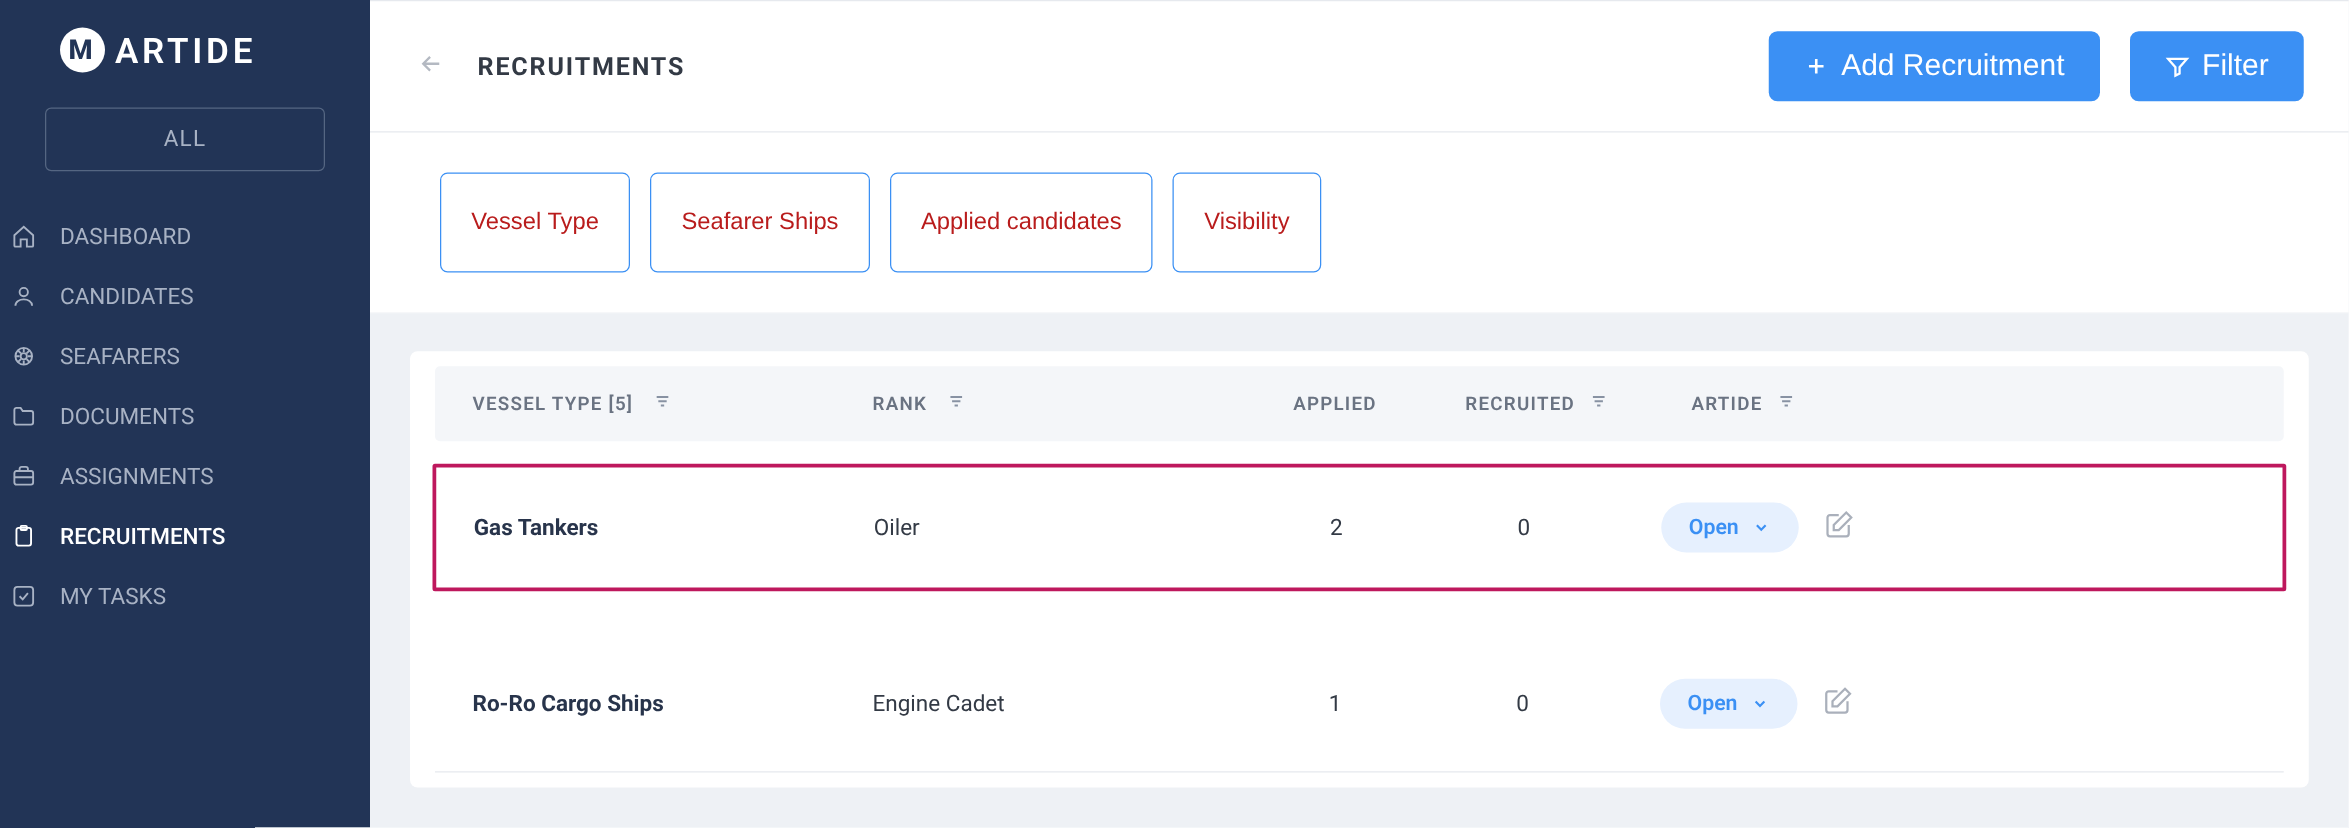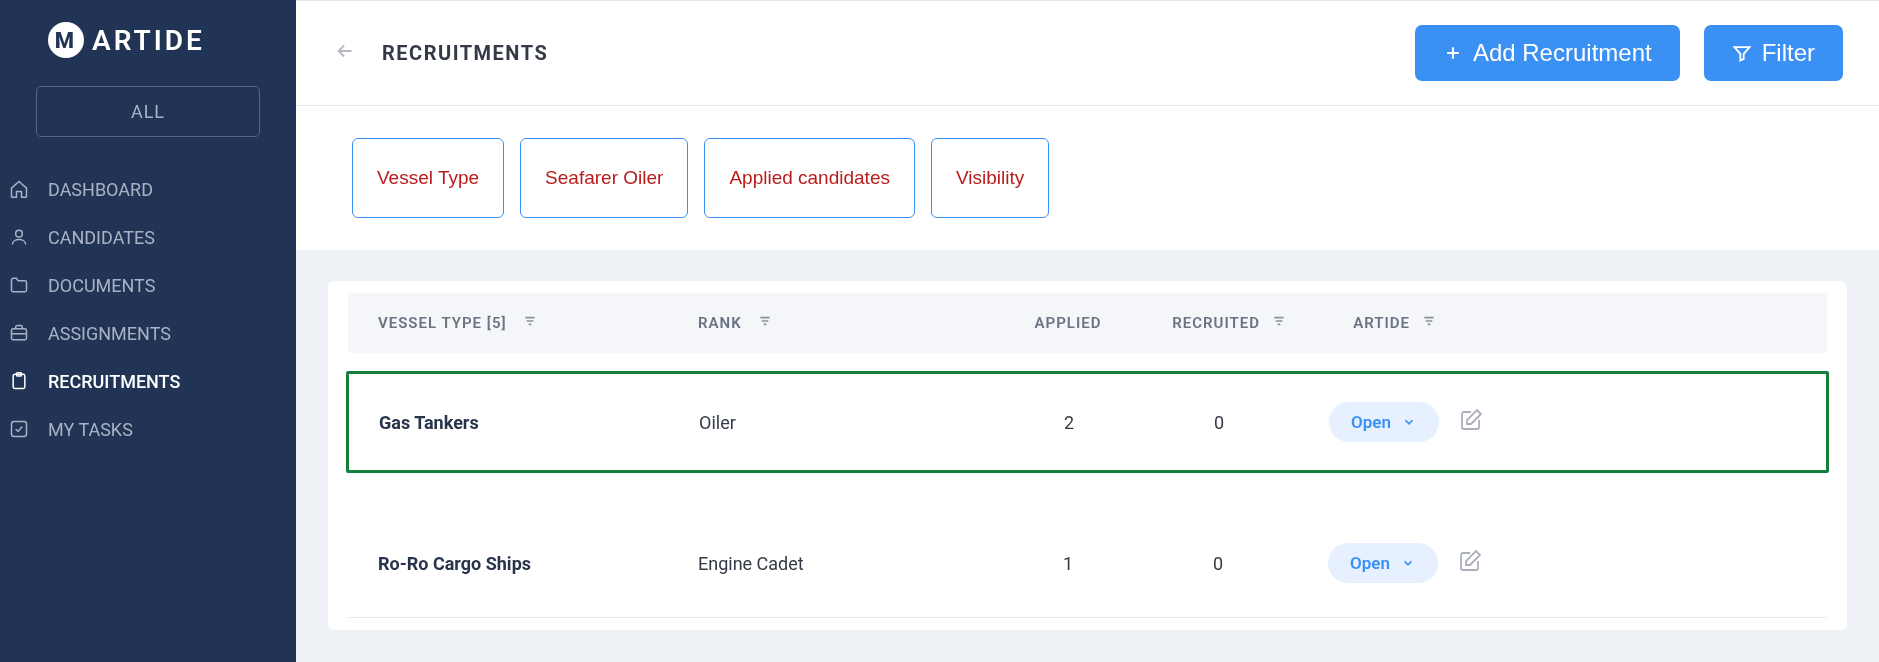--- a/index.html
+++ b/index.html
@@ -148,21 +148,21 @@
     .col-actions { flex: 0 0 60px; }
     .sort-ico { color:#8892a3; cursor:pointer; }
     .trow {
       display: flex;
       align-items: center;
       padding: 28px 30px;
       font-size: 18px;
       color: #333a45;
     }
     .trow.highlight {
-      border: 3px solid #15803d;
+      border: 3px solid #be185d;
       border-radius: 2px;
       margin: 18px -2px 0;
     }
     .trow .col-vessel { font-weight: 700; color: #28344b;}
     .trow.normal { margin-top: 42px; border-bottom: 1px solid #e6e9ee; padding-bottom: 34px;}
     .status-pill {
       display: inline-flex;
       align-items: center;
       gap: 10px;
       background: #e6f0fe;
@@ -206,20 +206,30 @@
         <svg viewBox="0 0 24 24" fill="none" stroke="currentColor" stroke-width="1.8">
             <circle cx="12" cy="8" r="4"></circle>
             <path d="M4 21c0-4 4-6 8-6s8 2 8 6"></path>
           </svg>
       </span>
       <span>CANDIDATES</span>
     </div>
     <div class="sidebar-item">
       <span class="side-ico">
         <svg viewBox="0 0 24 24" fill="none" stroke="currentColor" stroke-width="1.8">
+            <circle cx="12" cy="12" r="8"></circle>
+            <circle cx="12" cy="12" r="3"></circle>
+            <path d="M12 4v4M12 16v4M4 12h4M16 12h4M6.5 6.5l2.8 2.8M14.7 14.7l2.8 2.8M17.5 6.5l-2.8 2.8M9.3 14.7l-2.8 2.8"></path>
+          </svg>
+      </span>
+      <span>SEAFARERS</span>
+    </div>
+    <div class="sidebar-item">
+      <span class="side-ico">
+        <svg viewBox="0 0 24 24" fill="none" stroke="currentColor" stroke-width="1.8">
             <path d="M3 6a2 2 0 0 1 2-2h4l2 3h8a2 2 0 0 1 2 2v9a2 2 0 0 1-2 2H5a2 2 0 0 1-2-2z"></path>
           </svg>
       </span>
       <span>DOCUMENTS</span>
     </div>
     <div class="sidebar-item">
       <span class="side-ico">
         <svg viewBox="0 0 24 24" fill="none" stroke="currentColor" stroke-width="1.8">
             <rect x="3" y="7" width="18" height="13" rx="2"></rect>
             <path d="M8 7V5a2 2 0 0 1 2-2h4a2 2 0 0 1 2 2v2M3 13h18"></path>
@@ -264,21 +274,21 @@
       <button class="btn btn-primary">
         <svg width="20" height="20" viewBox="0 0 24 24" fill="none" stroke="currentColor" stroke-width="2.2">
             <path d="M3 5h18l-7 8v6l-4 2v-8z"></path>
           </svg>
         <span>Filter</span>
       </button>
     </div>
 
     <div class="chips">
       <button class="chip">Vessel Type</button>
-      <button class="chip">Seafarer Oiler</button>
+      <button class="chip">Seafarer Ships</button>
       <button class="chip">Applied candidates</button>
       <button class="chip">Visibility</button>
     </div>
 
     <div class="body-area">
       <div class="panel">
         <div class="table-wrap">
 
           <div class="thead">
             <div class="col-vessel">

